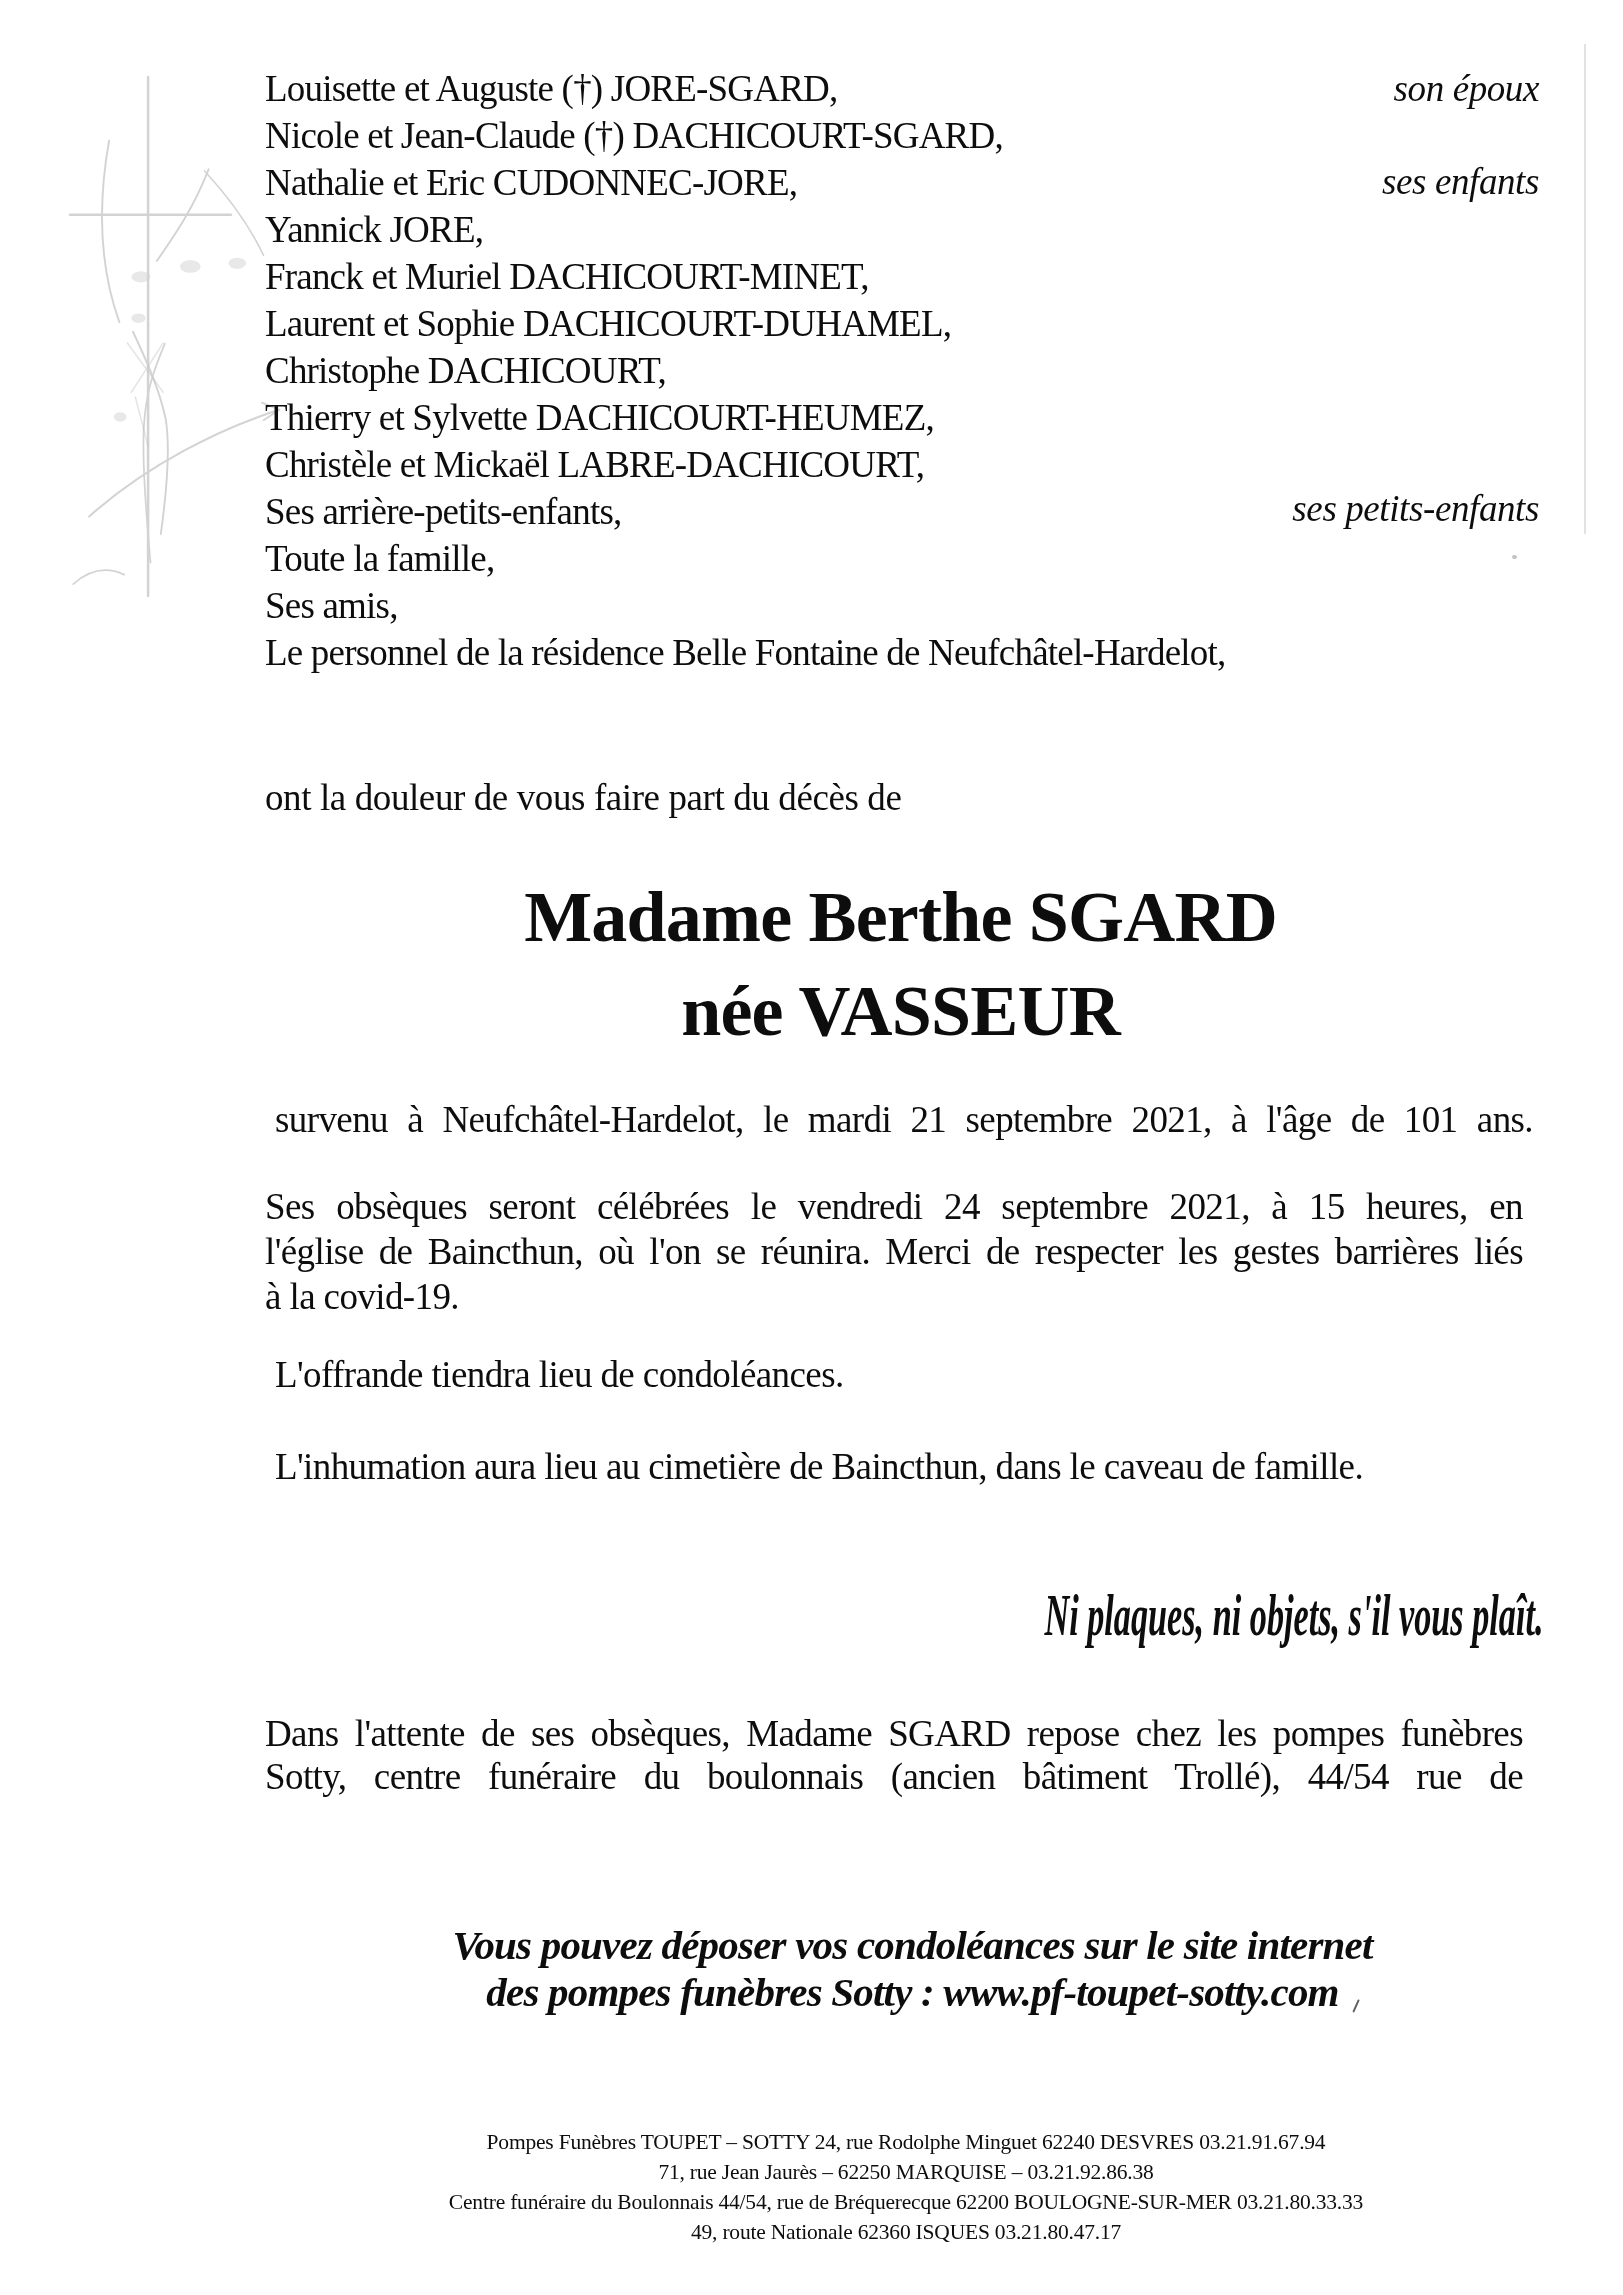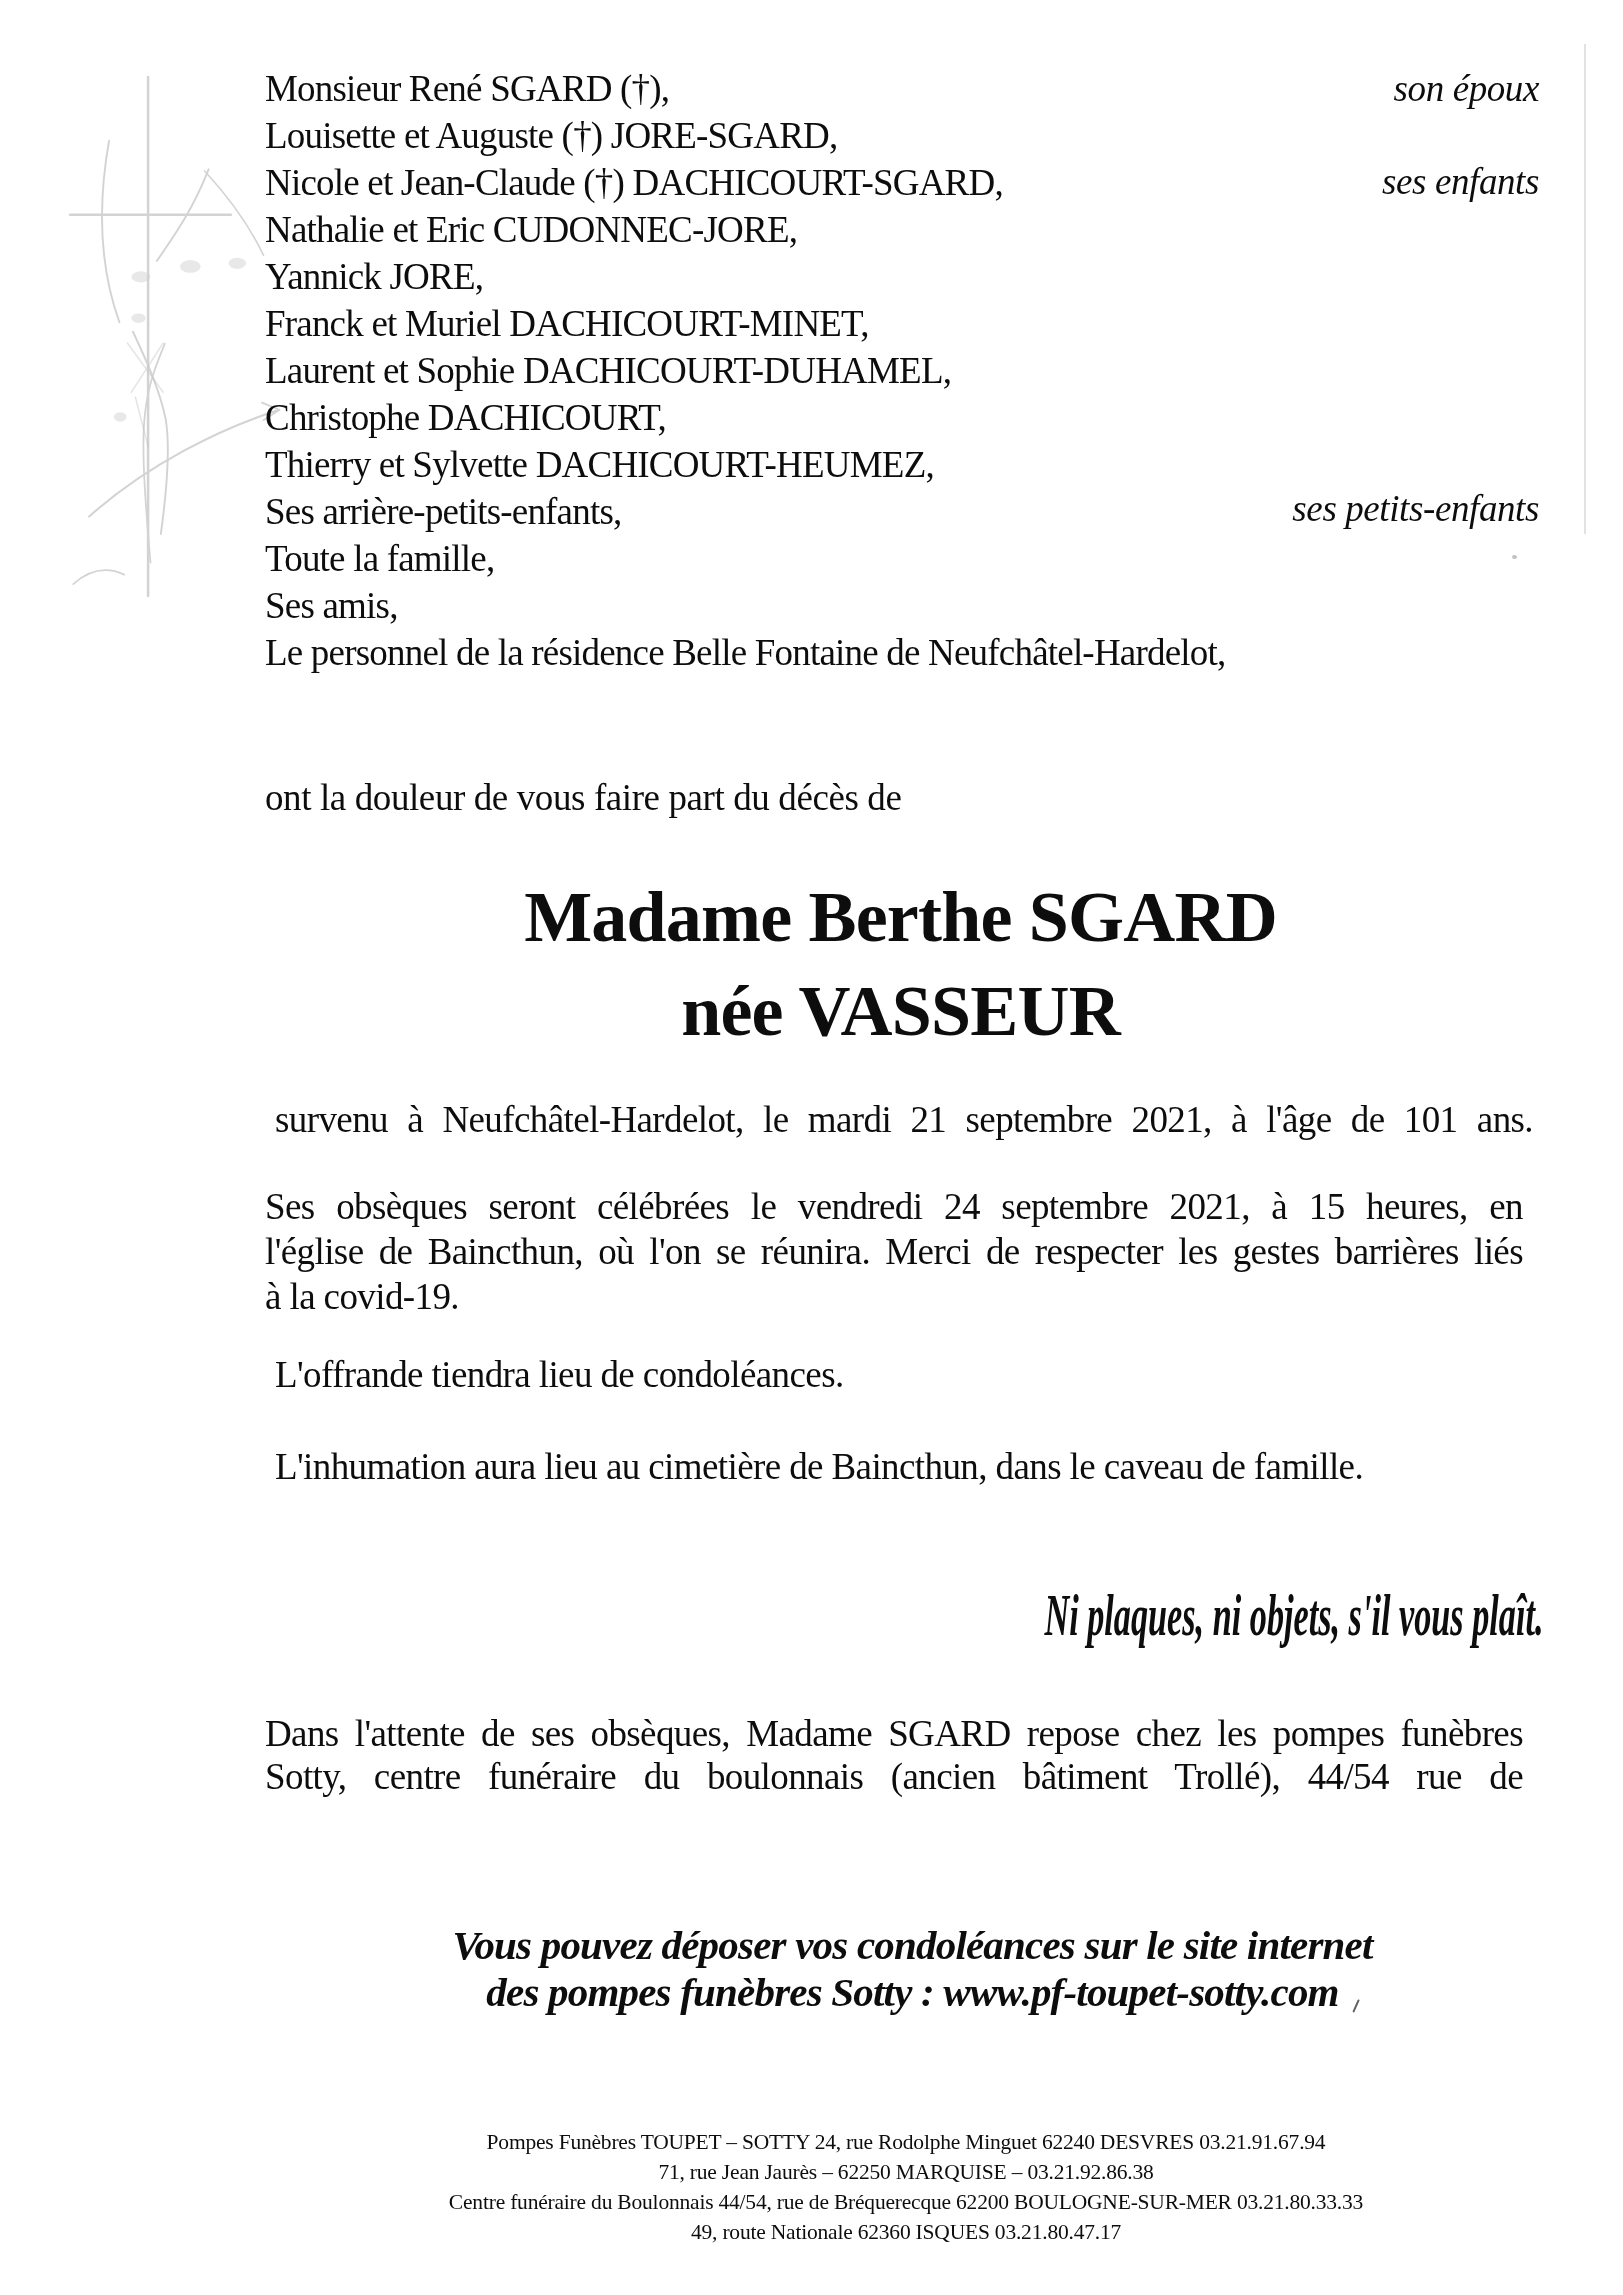--- a/index.html
+++ b/index.html
@@ -76,29 +76,29 @@
       <ellipse cx="174" cy="399" rx="9" ry="6"></ellipse>
       <ellipse cx="151" cy="523" rx="8" ry="6"></ellipse>
     </g>
   </svg>
 
   <div class="abs scan-edge"></div>
   <div class="abs speck-dot"></div>
   <div class="abs speck-tick"></div>
 
   <div class="abs names">
-    <div>Monsieur René SGARD (†),</div>
     <div>Louisette et Auguste (†) JORE-SGARD,</div>
     <div>Nicole et Jean-Claude (†) DACHICOURT-SGARD,</div>
     <div>Nathalie et Eric CUDONNEC-JORE,</div>
     <div>Yannick JORE,</div>
     <div>Franck et Muriel DACHICOURT-MINET,</div>
     <div>Laurent et Sophie DACHICOURT-DUHAMEL,</div>
     <div>Christophe DACHICOURT,</div>
     <div>Thierry et Sylvette DACHICOURT-HEUMEZ,</div>
+    <div>Christèle et Mickaël LABRE-DACHICOURT,</div>
     <div>Ses arrière-petits-enfants,</div>
     <div>Toute la famille,</div>
     <div>Ses amis,</div>
     <div>Le personnel de la résidence Belle Fontaine de Neufchâtel-Hardelot,</div>
   </div>
 
   <div class="abs relation" style="top:65px;">son époux</div>
   <div class="abs relation" style="top:158px;">ses enfants</div>
   <div class="abs relation" style="top:485px;">ses petits-enfants</div>
 

